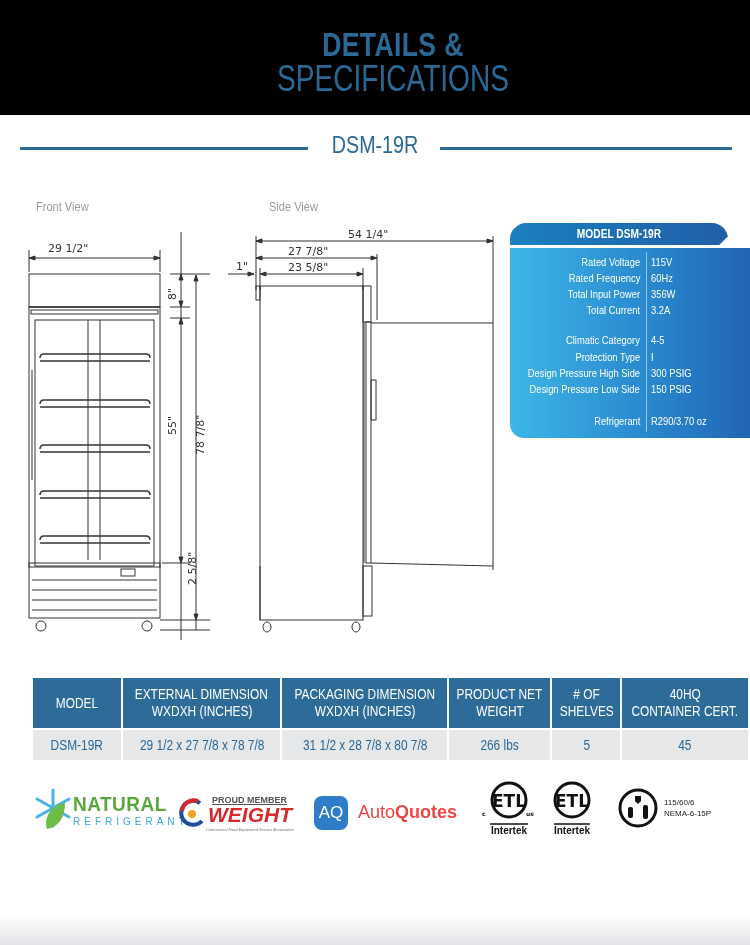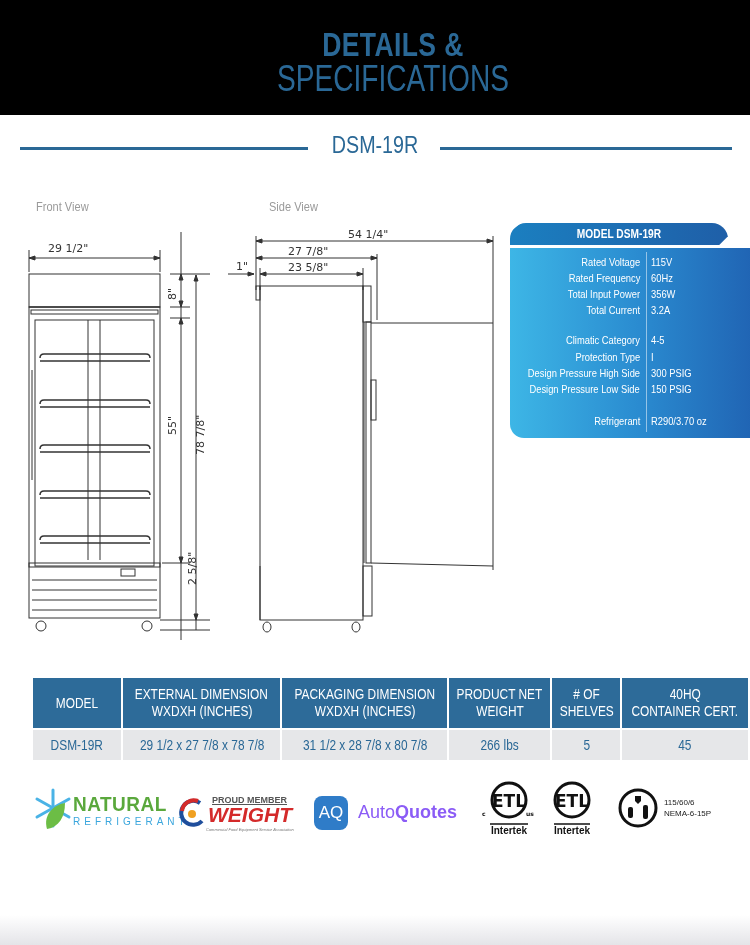--- a/index.html
+++ b/index.html
@@ -219,21 +219,21 @@
     <path d="M20 4 A12 12 0 0 0 4 14" stroke="#d42a2a" stroke-width="4" fill="none"></path>
     <circle cx="14" cy="17" r="4" fill="#f0a020"></circle>
   </svg>
   <div style="position:absolute;left:34px;top:0px;font-size:9px;font-weight:bold;color:#555;text-decoration:underline;white-space:nowrap;">PROUD MEMBER</div>
   <div style="position:absolute;left:30px;top:8px;font-size:21px;font-weight:bold;font-style:italic;color:#d42a2a;">WEIGHT</div>
   <div style="position:absolute;left:28px;top:32px;font-size:4px;font-style:italic;color:#777;white-space:nowrap;">Commercial Food Equipment Service Association</div>
 </div>
 
 <div class="logo" style="left:314px;top:796px;width:160px;height:34px;">
   <div style="position:absolute;left:0;top:0;width:34px;height:34px;background:#2f7cc8;border-radius:8px;color:#fff;font-size:17px;line-height:34px;text-align:center;">AQ</div>
-  <div style="position:absolute;left:44px;top:6px;font-size:18px;color:#8b5cf6;white-space:nowrap;"><span>Auto</span><b>Quotes</b></div>
+  <div style="position:absolute;left:44px;top:6px;font-size:18px;color:#ef4444;white-space:nowrap;"><span>Auto</span><b>Quotes</b></div>
 </div>
 
 <div class="logo" style="left:478px;top:780px;width:62px;height:62px;">
   <svg width="62" height="48" style="position:absolute;left:0;top:0">
     <circle cx="31" cy="20" r="17" stroke="#111" stroke-width="3" fill="none"></circle>
     <text x="31" y="27" text-anchor="middle" font-family="DejaVu Sans,sans-serif" font-weight="bold" font-size="17" fill="#111">ETL</text>
     <text x="4" y="36" font-family="DejaVu Sans,sans-serif" font-weight="bold" font-size="6" fill="#111">c</text>
     <text x="48" y="36" font-family="DejaVu Sans,sans-serif" font-weight="bold" font-size="6" fill="#111">us</text>
     <line x1="12" y1="44" x2="50" y2="44" stroke="#111" stroke-width="1.5"></line>
   </svg>

